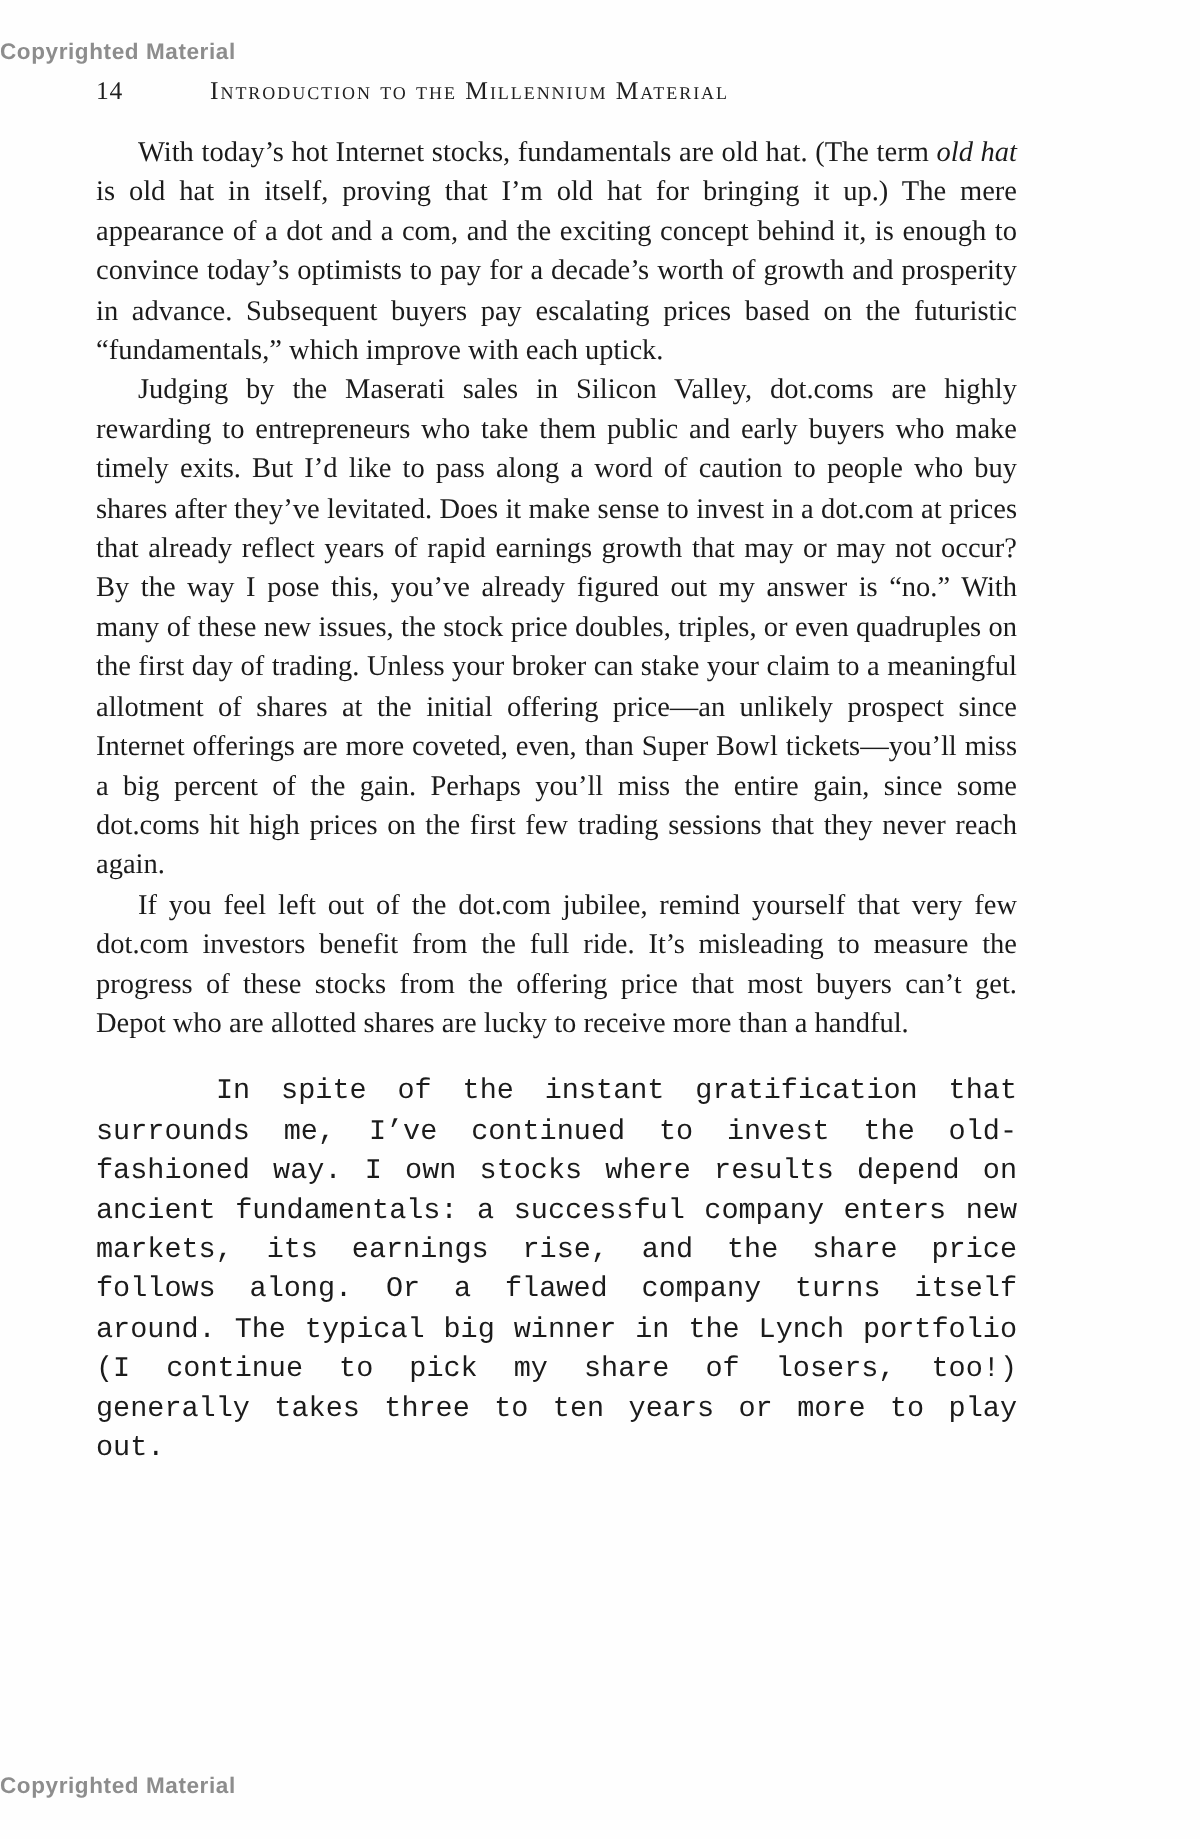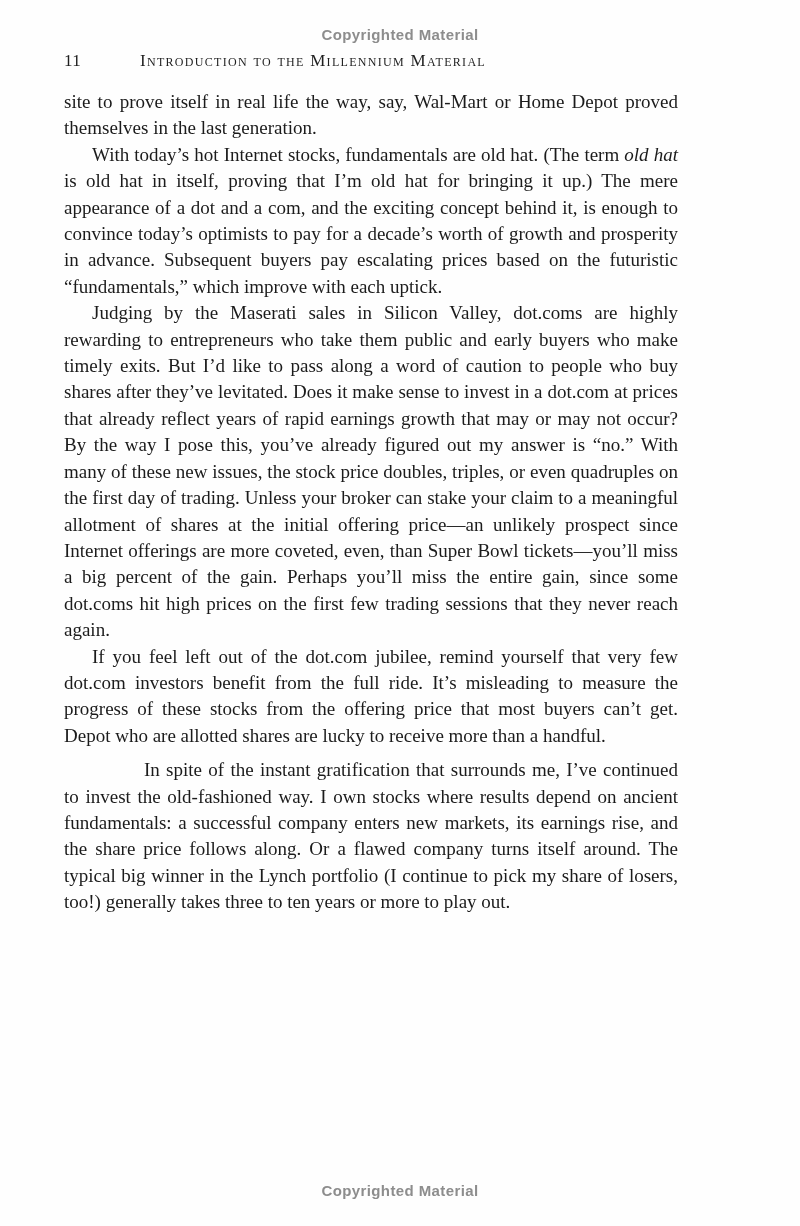--- a/index.html
+++ b/index.html
@@ -12,21 +12,20 @@
     width: 800px;
     height: 1226px;
     background: #fefefe;
     overflow: hidden;
     font-family: "Liberation Serif", serif;
   }
   .copyright {
     position: absolute;
     left: 0;
     width: 100%;
-    text-align: center;
     font-family: "Liberation Sans", sans-serif;
     font-weight: 700;
     font-size: 15px;
     letter-spacing: 0.4px;
     color: #8d8d8d;
   }
   .copyright.top { top: 26px; }
   .copyright.bottom { top: 1182px; }
 
   .running-head {
@@ -61,41 +60,41 @@
   .text-block p {
     margin: 0;
     padding: 0;
     text-indent: 28px;
   }
   .text-block p.first {
     text-indent: 0;
   }
   .text-block p.section-start {
     text-indent: 80px;
-    margin-top: 8px;
+    margin-top: 18px;
+    font-family: Liberation Mono, monospace;
   }
   .text-block em {
     font-style: italic;
     margin-top: 20px;
   }
 </style>
 </head>
 <body>
 
 <div class="page">
 
   <div class="copyright top">Copyrighted Material</div>
 
   <div class="running-head">
-    <span class="page-num">11</span><span class="head-title">Introduction to the Millennium Material</span>
+    <span class="page-num">14</span><span class="head-title">Introduction to the Millennium Material</span>
   </div>
 
   <div class="text-block">
 
-    <p class="first"><span>site to prove itself in real life the way, say, Wal-Mart or Home Depot proved themselves in the last generation.</span></p>
 
     <p><span>With today’s hot Internet stocks, fundamentals are old hat. (The term </span><em>old hat</em><span> is old hat in itself, proving that I’m old hat for bringing it up.) The mere appearance of a dot and a com, and the exciting concept behind it, is enough to convince today’s optimists to pay for a decade’s worth of growth and prosperity in advance. Subsequent buyers pay escalating prices based on the futuristic “fundamentals,” which improve with each uptick.</span></p>
 
     <p><span>Judging by the Maserati sales in Silicon Valley, dot.coms are highly rewarding to entrepreneurs who take them public and early buyers who make timely exits. But I’d like to pass along a word of caution to people who buy shares after they’ve levitated. Does it make sense to invest in a dot.com at prices that already reflect years of rapid earnings growth that may or may not occur? By the way I pose this, you’ve already figured out my answer is “no.” With many of these new issues, the stock price doubles, triples, or even quadruples on the first day of trading. Unless your broker can stake your claim to a meaningful allotment of shares at the initial offering price—an unlikely prospect since Internet offerings are more coveted, even, than Super Bowl tickets—you’ll miss a big percent of the gain. Perhaps you’ll miss the entire gain, since some dot.coms hit high prices on the first few trading sessions that they never reach again.</span></p>
 
     <p><span>If you feel left out of the dot.com jubilee, remind yourself that very few dot.com investors benefit from the full ride. It’s misleading to measure the progress of these stocks from the offering price that most buyers can’t get. Depot who are allotted shares are lucky to receive more than a handful.</span></p>
 
     <p class="section-start"><span>In spite of the instant gratification that surrounds me, I’ve continued to invest the old-fashioned way. I own stocks where results depend on ancient fundamentals: a successful company enters new markets, its earnings rise, and the share price follows along. Or a flawed company turns itself around. The typical big winner in the Lynch portfolio (I continue to pick my share of losers, too!) generally takes three to ten years or more to play out.</span></p>
 
 

